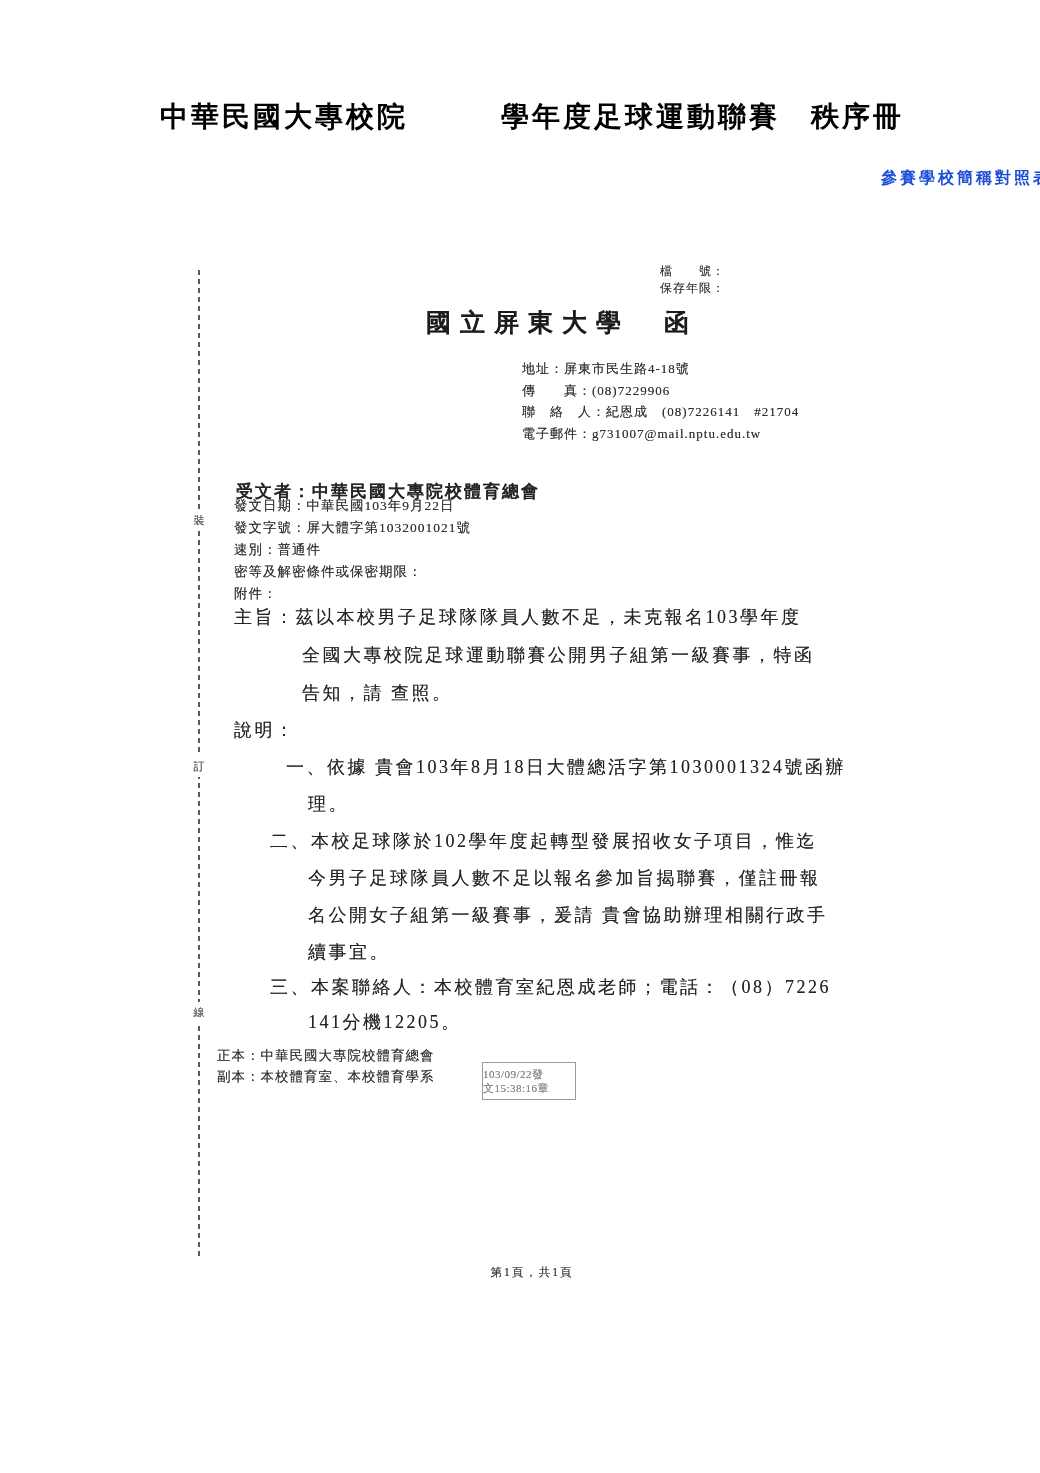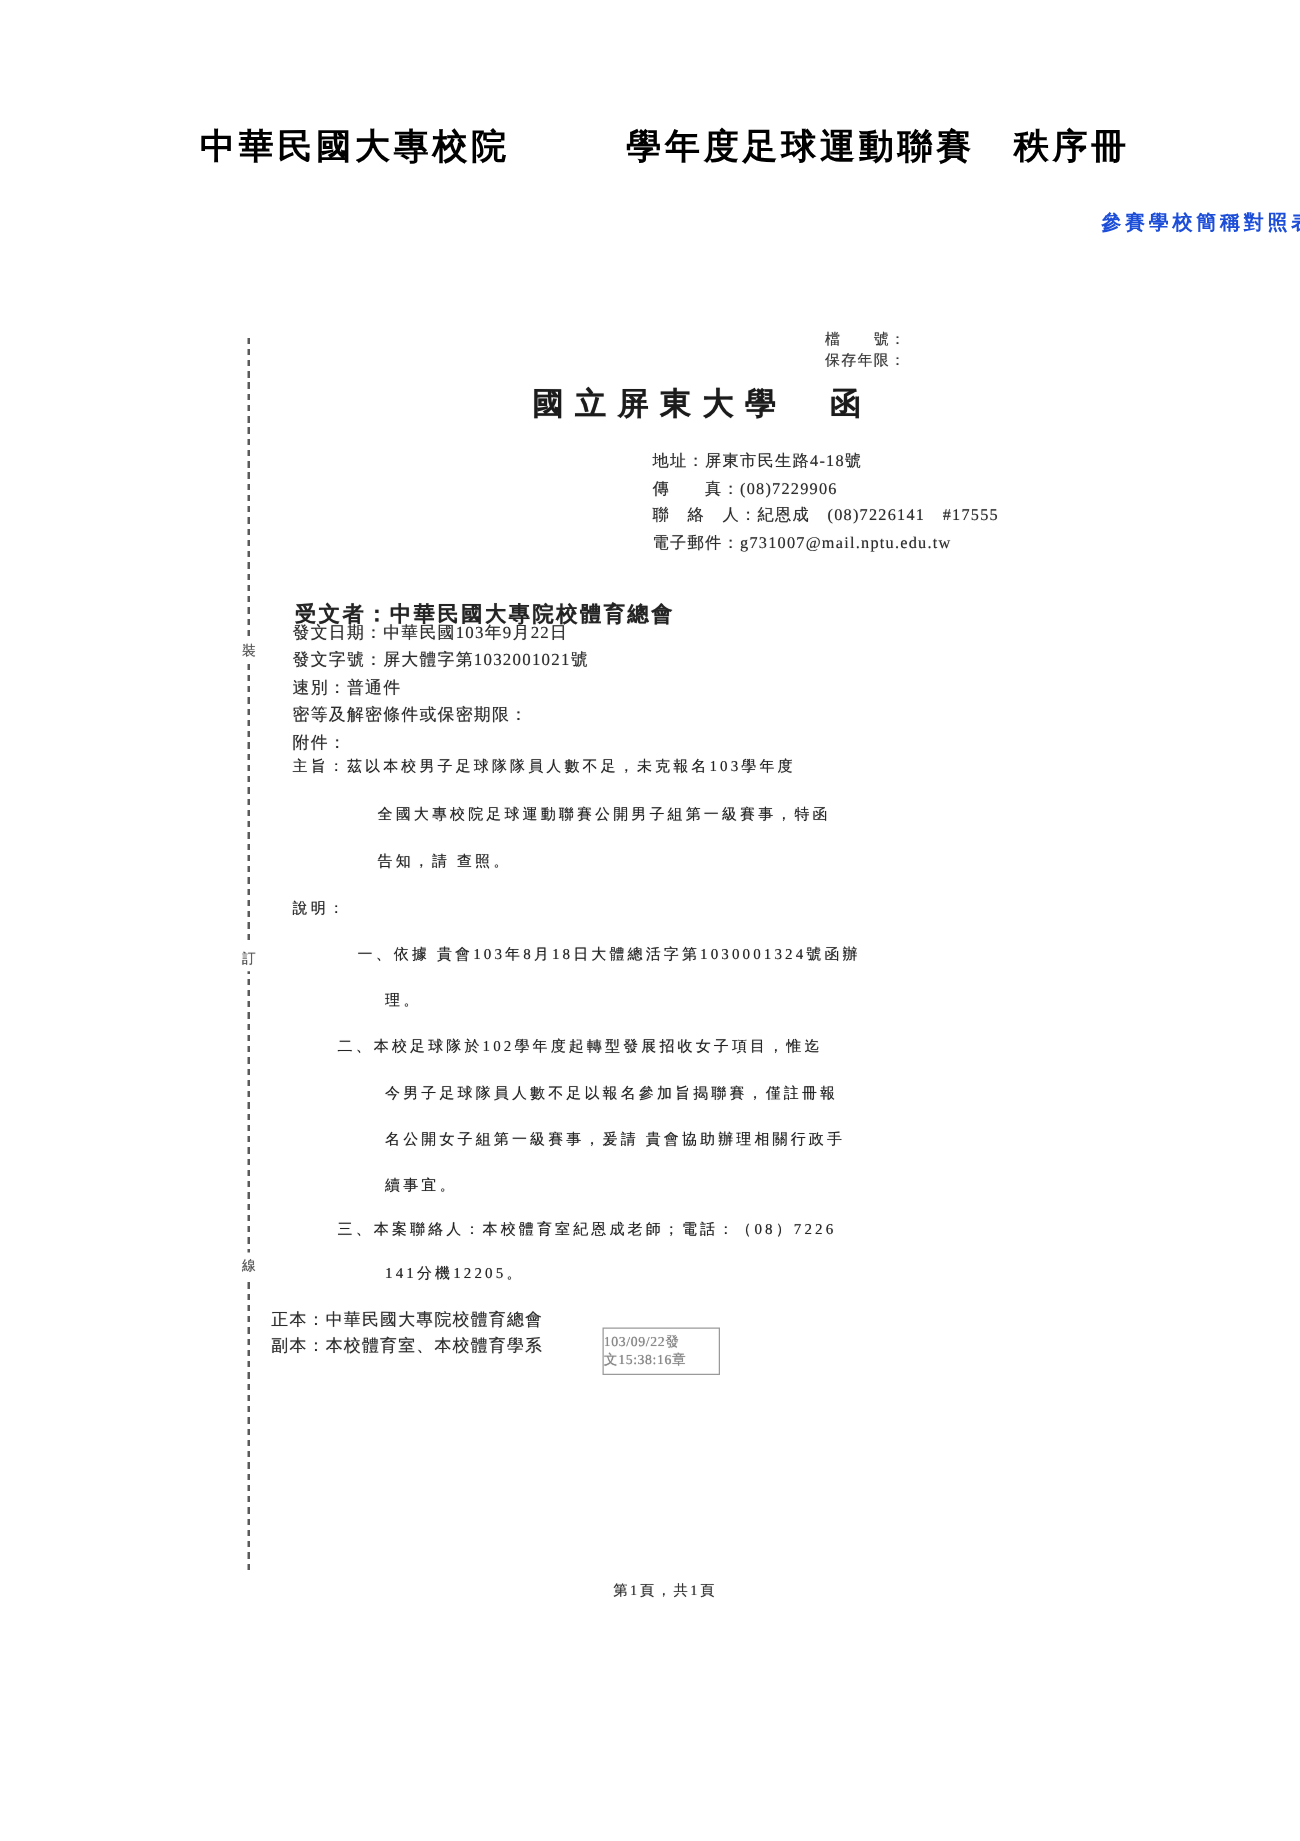--- a/index.html
+++ b/index.html
@@ -30,21 +30,21 @@
     text-shadow:0 0 0.6px rgba(40,40,40,0.55);
   }
   .file-block{position:absolute;left:648px;top:263px;font-size:12px;line-height:17px;color:#3a3a3a;letter-spacing:1px;}
   .letter-title{
     position:absolute;left:414px;top:306px;
     font-size:25px;font-weight:600;letter-spacing:9px;color:#1b1b1b;
   }
   .addr-block{position:absolute;left:510px;top:358px;font-size:13px;line-height:21.5px;letter-spacing:1px;color:#2e2e2e;}
   .recipient{position:absolute;left:224px;top:480px;font-size:17px;letter-spacing:2px;font-weight:600;}
   .meta-block{position:absolute;left:222px;top:495px;font-size:13.5px;line-height:22px;letter-spacing:1px;color:#2e2e2e;}
-  .body-line{position:absolute;font-size:12px;letter-spacing:2.5px;white-space:nowrap;}
+  .body-line{position:absolute;font-size:18px;letter-spacing:2.5px;white-space:nowrap;}
   .copies-block{position:absolute;left:205px;top:1045px;font-size:13.5px;line-height:21px;letter-spacing:1px;color:#2e2e2e;}
   .stamp{
     position:absolute;left:470px;top:1062px;width:94px;height:38px;
     border:1px solid #9a9a9a;background:rgba(255,255,255,0.6);
     font-size:11px;line-height:14px;color:#8a8a8a;
     text-align:left;padding-top:4px;box-sizing:border-box;
     letter-spacing:0.5px;
     filter:blur(0.4px);
   }
   .page-footer{
@@ -75,21 +75,21 @@
     <div class="file-block">
       <div>檔　　號：</div>
       <div>保存年限：</div>
     </div>
 
     <div class="letter-title">國立屏東大學　函</div>
 
     <div class="addr-block">
       <div>地址：屏東市民生路4-18號</div>
       <div>傳　　真：(08)7229906</div>
-      <div>聯　絡　人：紀恩成　(08)7226141　#17555</div>
+      <div>聯　絡　人：紀恩成　(08)7226141　#21704</div>
       <div>電子郵件：g731007@mail.nptu.edu.tw</div>
     </div>
 
     <div class="recipient">受文者：中華民國大專院校體育總會</div>
 
     <div class="meta-block">
       <div>發文日期：中華民國103年9月22日</div>
       <div>發文字號：屏大體字第1032001021號</div>
       <div>速別：普通件</div>
       <div>密等及解密條件或保密期限：</div>

